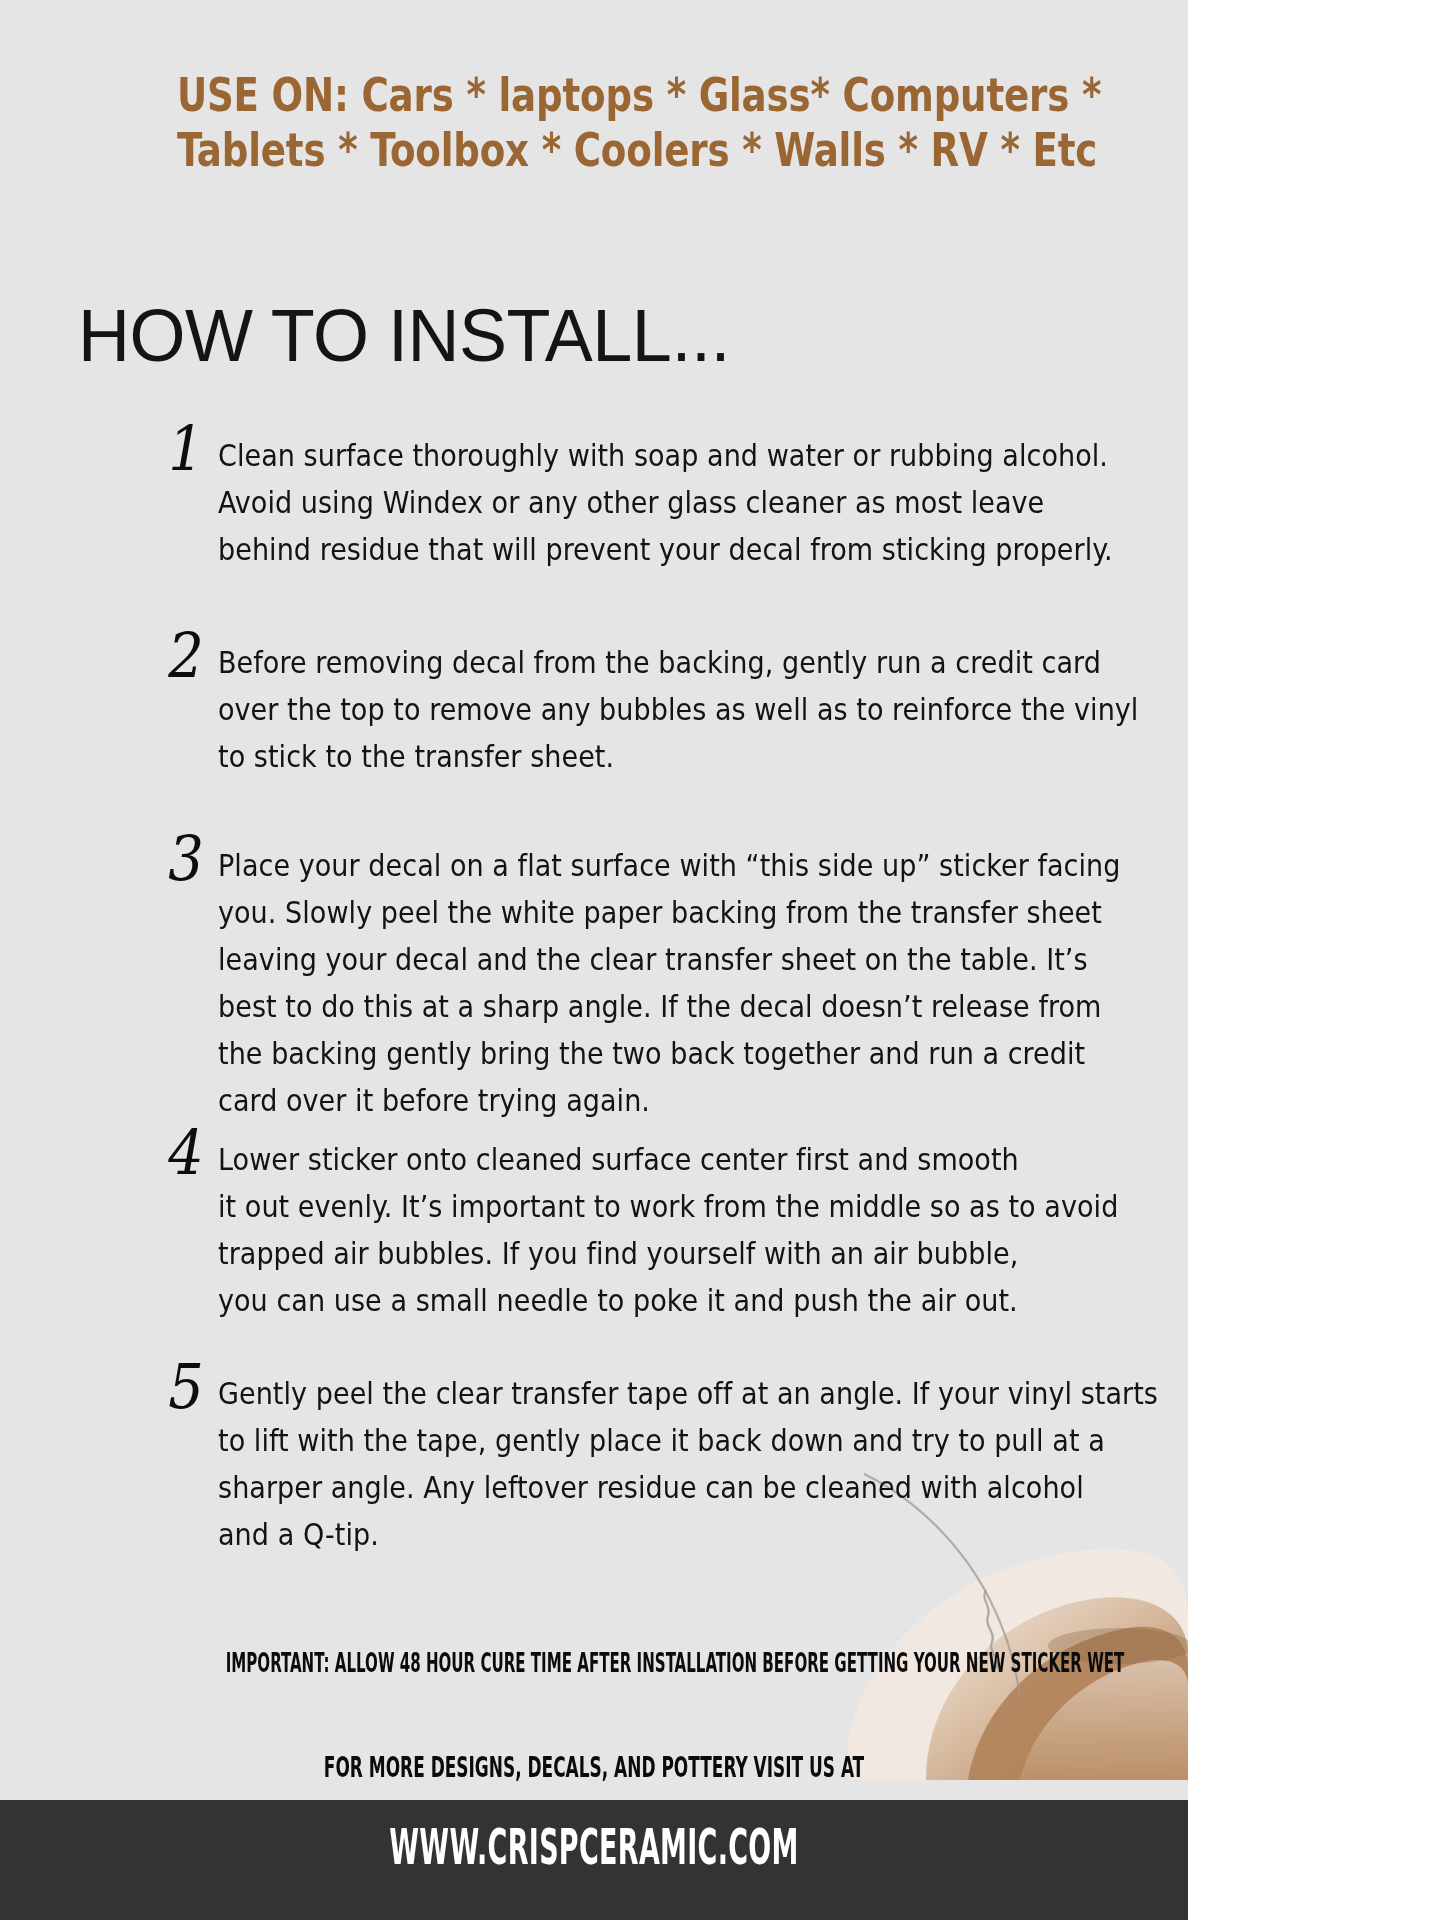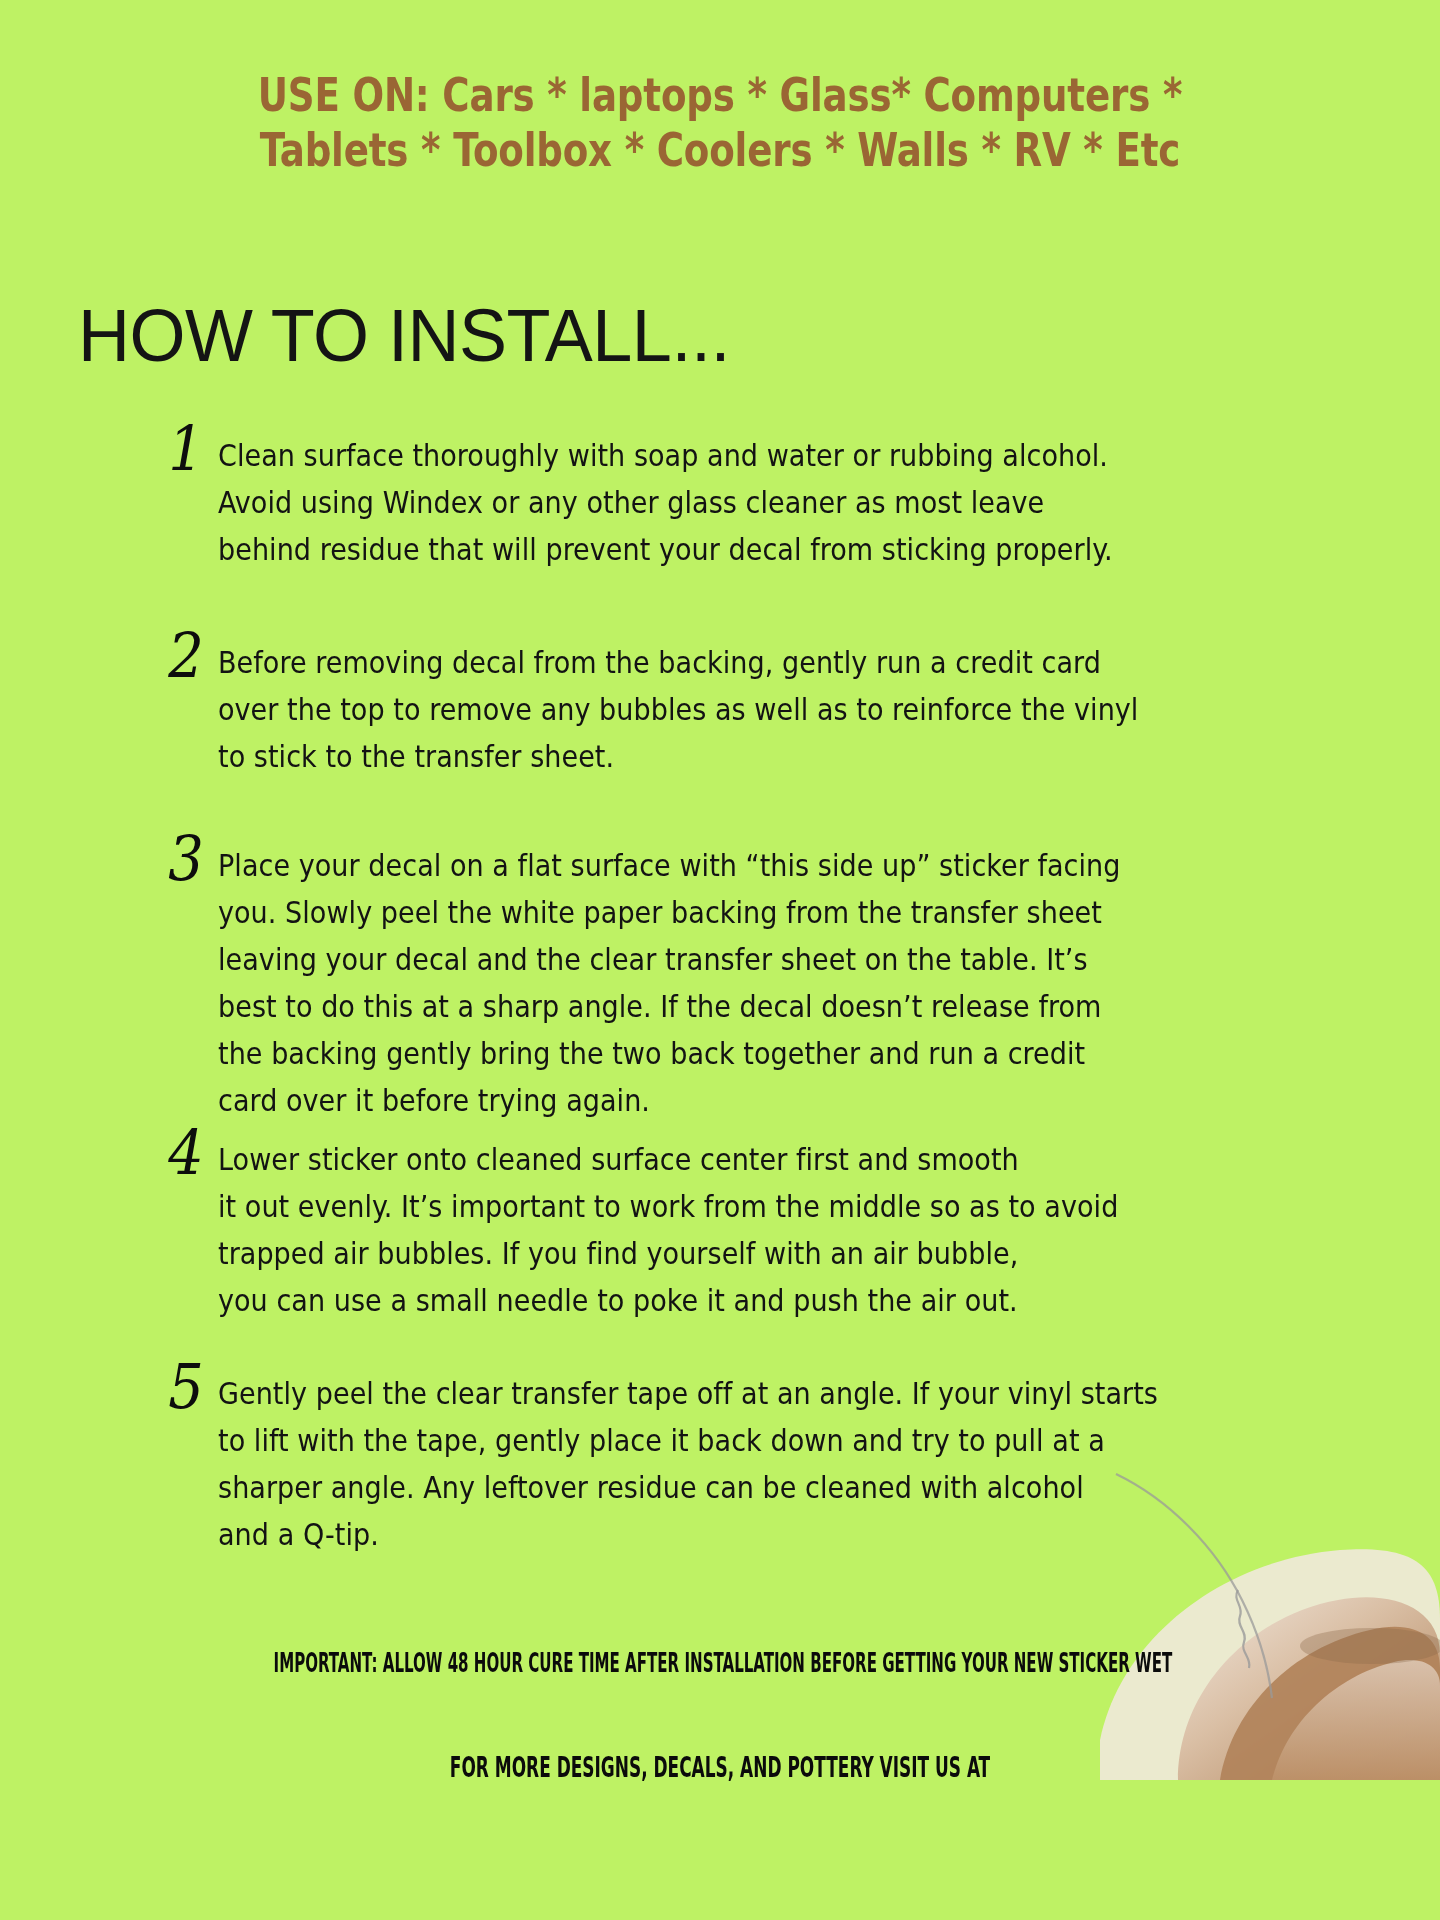--- a/index.html
+++ b/index.html
@@ -3,21 +3,21 @@
 <meta charset="utf-8">
 <style>
   html,body{margin:0;padding:0;}
   body{
     width:1440px;height:1920px;
     background:#ffffff;
     font-family:"Liberation Sans", sans-serif;
     overflow:hidden;
     position:relative;
   }
-  .page{position:relative;width:1440px;height:1920px;background:#bef264;overflow:hidden;}
+  .page{position:relative;width:1188px;height:1920px;background:#e5e5e5;overflow:hidden;}
 
   
   .art{
     position:absolute;
     right:0;
     bottom:140px;
     width:520px;
     height:340px;
     pointer-events:none;
     z-index:0;
@@ -240,14 +240,17 @@
 to lift with the tape, gently place it back down and try to pull at a
 sharper angle. Any leftover residue  can be cleaned with alcohol
 and a Q-tip.</div>
     </div>
 
   </div>
 
   <div class="note-important">IMPORTANT: ALLOW 48 HOUR CURE TIME AFTER INSTALLATION BEFORE GETTING YOUR NEW STICKER  WET</div>
   <div class="note-more">FOR MORE DESIGNS, DECALS, AND POTTERY VISIT US AT</div>
 
+  <div class="footer-bar">
+    <div class="footer-url">WWW.CRISPCERAMIC.COM</div>
+  </div>
 
 </div>
 
 </body></html>

